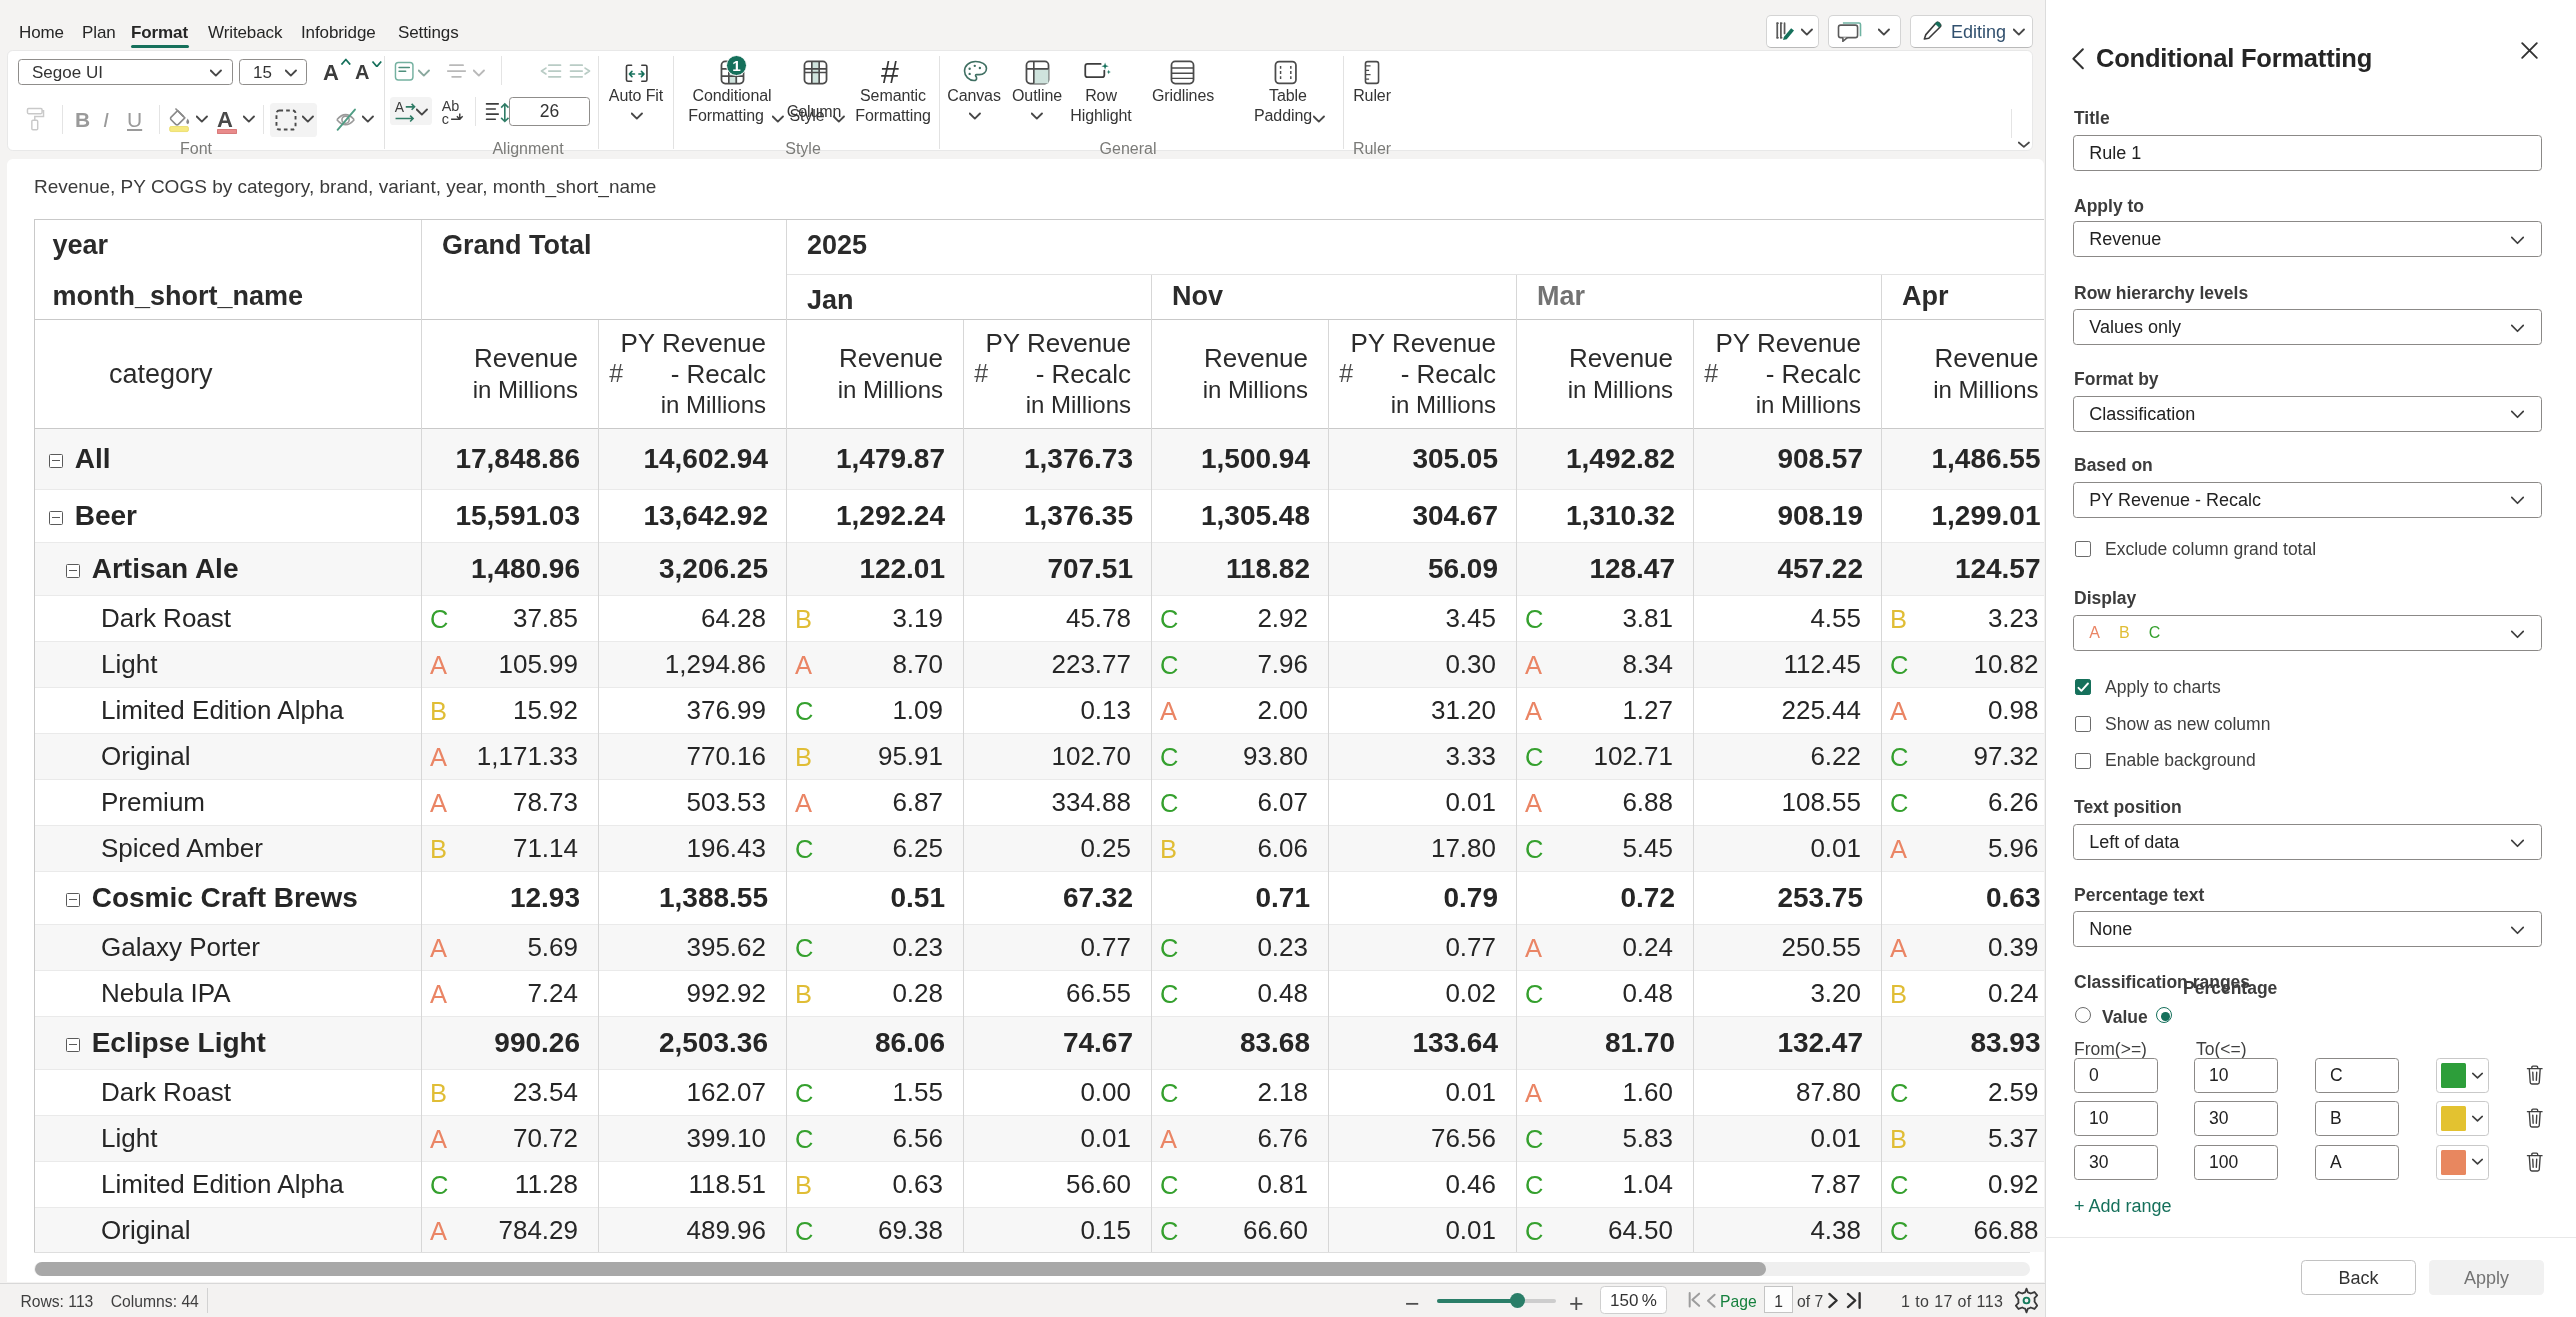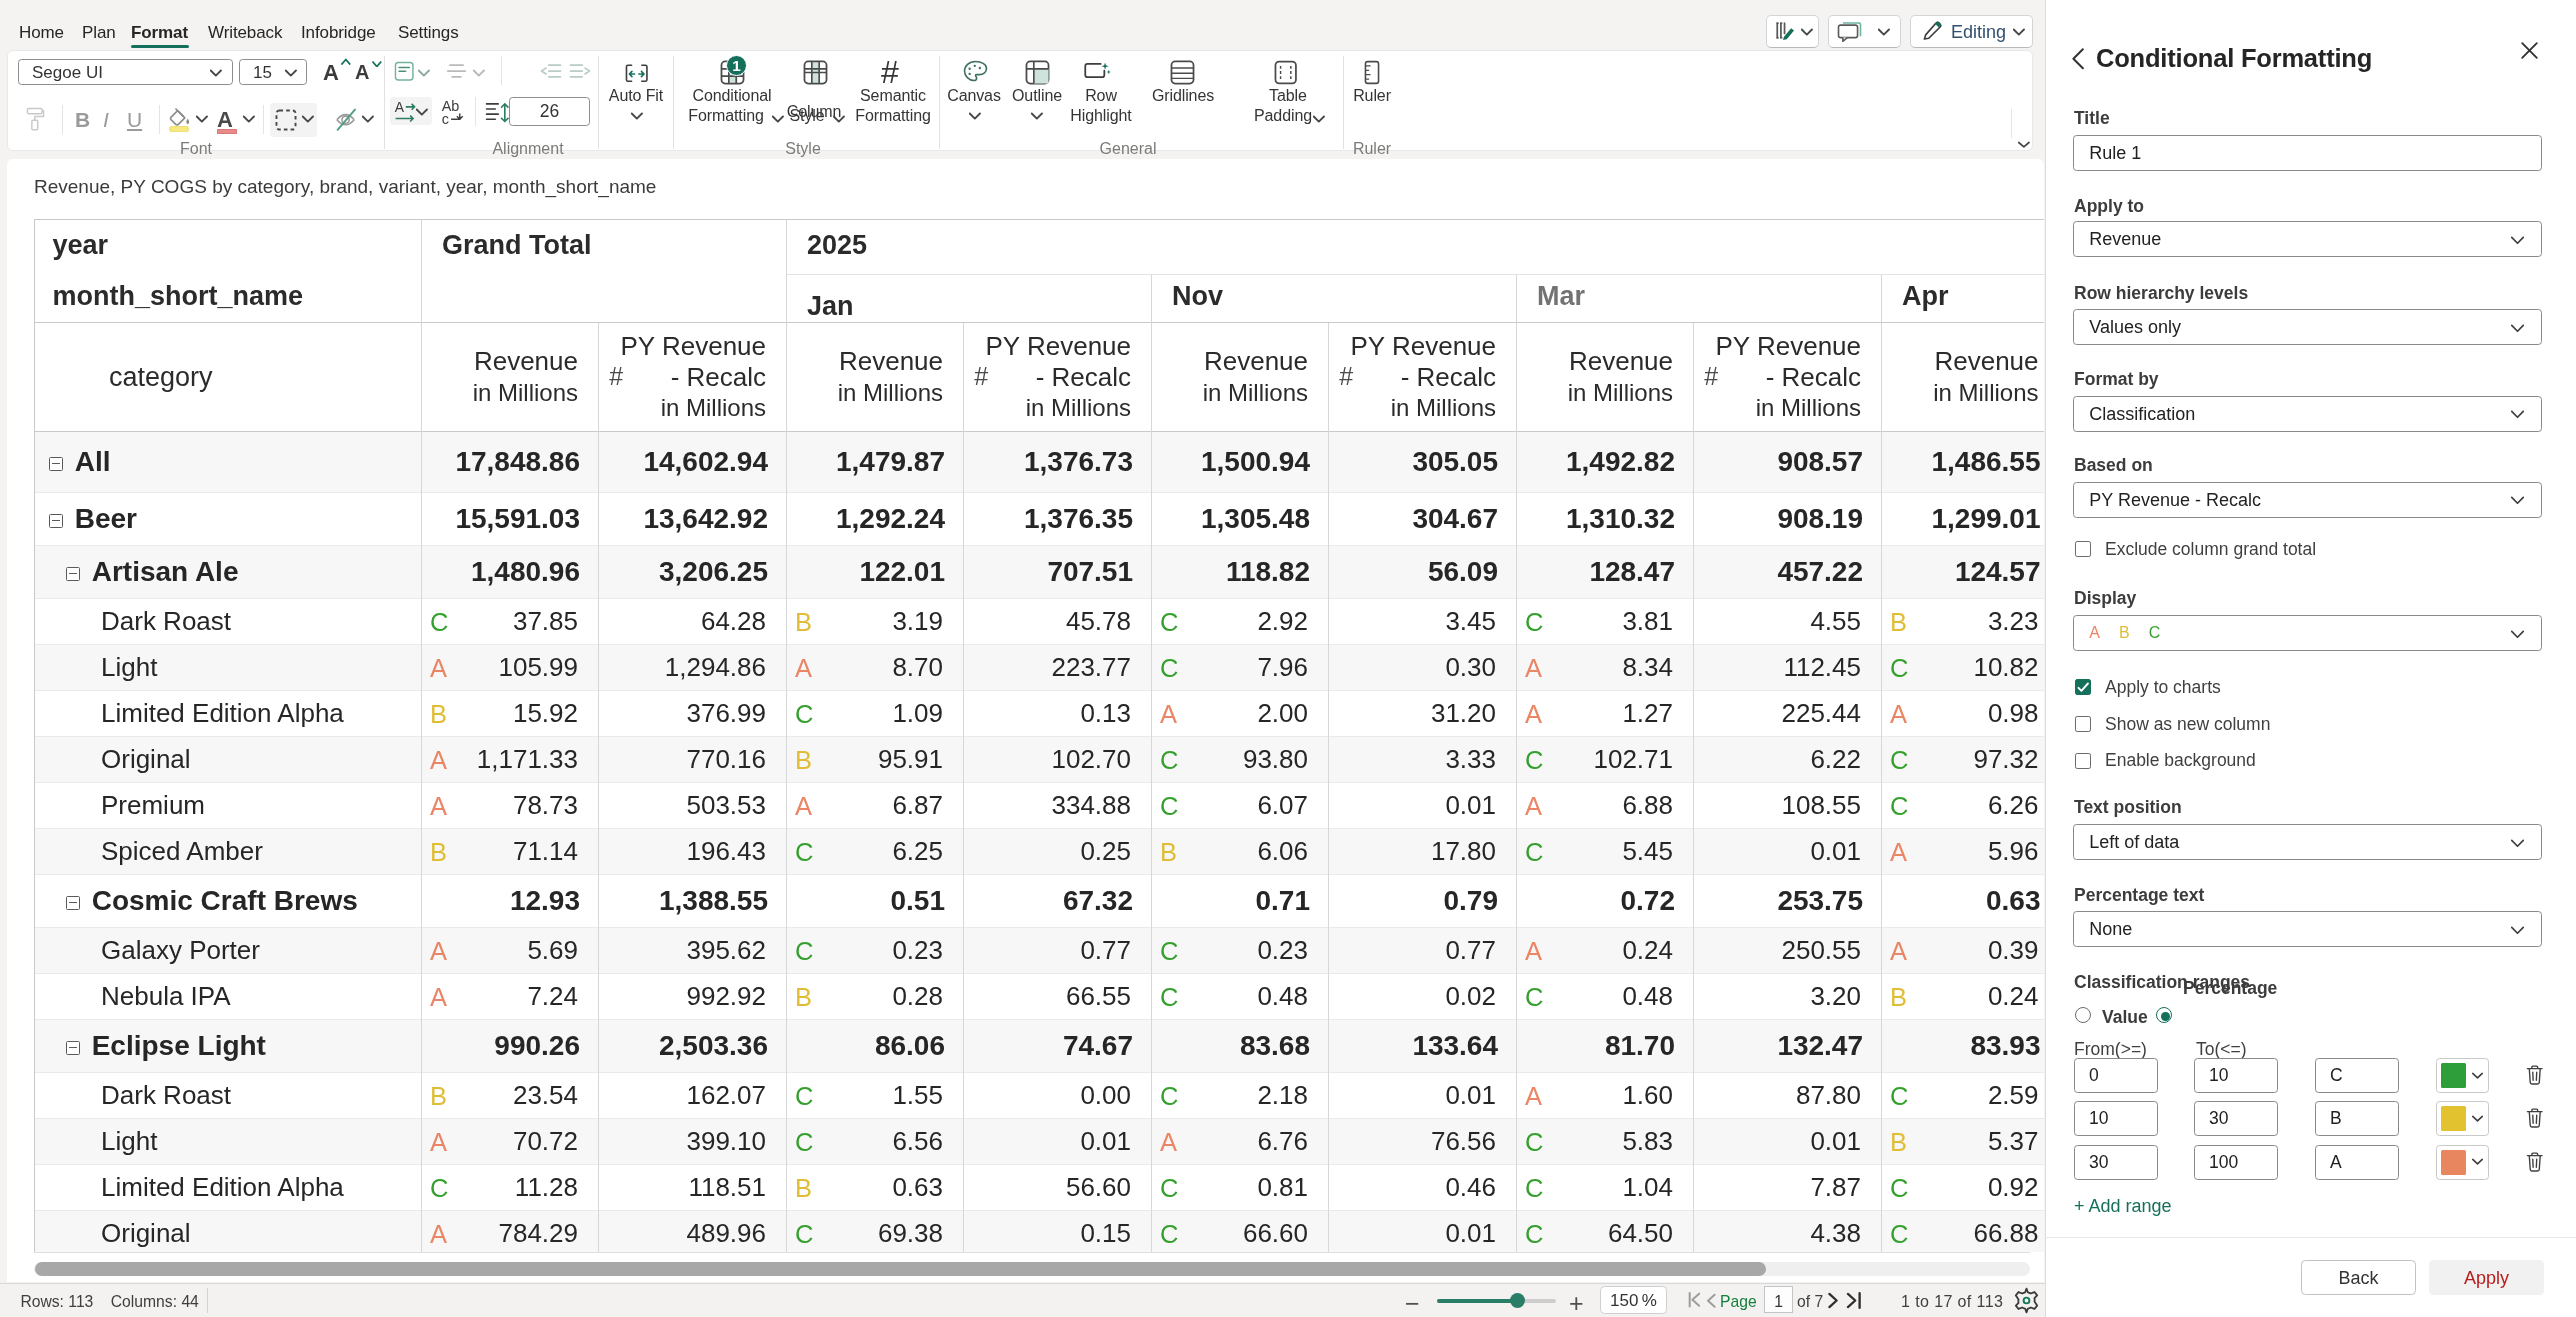--- a/index.html
+++ b/index.html
@@ -335,21 +335,21 @@
           </td>
           <td class="bold vline" colspan="2" rowspan="2" style="border-top:0.7px solid #c9c9c9;padding-left:20px;font-size:27px;color:#2b2b2b;vertical-align:top;">
             <div style="margin-top:9.5px;">Grand Total</div>
           </td>
           <td class="bold vline" colspan="8" style="border-top:0.7px solid #c9c9c9;padding-left:20px;font-size:27px;color:#2b2b2b;vertical-align:top;">
             <div style="margin-top:9.5px;">2025</div>
           </td>
         </tr>
 <tr style="height:45px;">
 <td class="bold vline" colspan="2" style="border-top:0.7px solid #e3e3e3;padding-left:20px;font-size:27px;color:#2b2b2b;vertical-align:top;">
-            <div style="margin-top:16px;">Jan</div>
+            <div style="margin-top:10px;">Jan</div>
           </td>
 <td class="bold vline" colspan="2" style="border-top:0.7px solid #e3e3e3;padding-left:20px;font-size:27px;color:#2b2b2b;vertical-align:top;">
             <div style="margin-top:5.8px;">Nov</div>
           </td>
 <td class="bold vline" colspan="2" style="border-top:0.7px solid #e3e3e3;padding-left:20px;font-size:27px;color:#737373;vertical-align:top;">
             <div style="margin-top:5.8px;">Mar</div>
           </td>
 <td class="bold vline" colspan="2" style="border-top:0.7px solid #e3e3e3;padding-left:20px;font-size:27px;color:#2b2b2b;vertical-align:top;">
             <div style="margin-top:5.8px;">Apr</div>
           </td>
@@ -1012,13 +1012,13 @@
     <polyline points="1,2 7.5,8 14,2" fill="none" stroke="#3f3f3f" stroke-width="2.2" stroke-linecap="round" stroke-linejoin="round"></polyline>
   </svg>
 <svg class="abs" style="left:2526px;top:1152px" width="17.5" height="20.4" viewBox="0 0 24 28">
           <path d="M2 5 h20 M8 5 V3 a1.5 1.5 0 0 1 1.5 -1.5 h5 A1.5 1.5 0 0 1 16 3 v2 M4.5 5 l1.3 19 a2.2 2.2 0 0 0 2.2 2 h8 a2.2 2.2 0 0 0 2.2 -2 L19.5 5 M9.3 10 l0.5 11 M14.7 10 l-0.5 11" stroke="#3f3f3f" stroke-width="1.9" fill="none" stroke-linecap="round"></path>
   </svg>
 <div class="abs" style="left:2074px;top:1196px;font-size:18px;color:#15705b;">+ Add range</div>
 <div class="abs" style="left:2045px;top:1237px;width:531px;height:0.7px;background:#e8e8e8;"></div>
 <div class="abs" style="left:2301px;top:1260px;width:115px;height:35px;background:#fff;border:1px solid #c2c2c2;border-radius:4.4px;"></div>
 <div class="abs" style="left:2301px;top:1268px;width:115px;text-align:center;font-size:18px;color:#333;">Back</div>
 <div class="abs" style="left:2429px;top:1260px;width:115px;height:35px;background:#f1f1f1;border-radius:4.4px;"></div>
-<div class="abs" style="left:2429px;top:1268px;width:115px;text-align:center;font-size:18px;color:#b91c1c;">Apply</div>
+<div class="abs" style="left:2429px;top:1268px;width:115px;text-align:center;font-size:18px;color:#737373;">Apply</div>
 
 </body></html>

